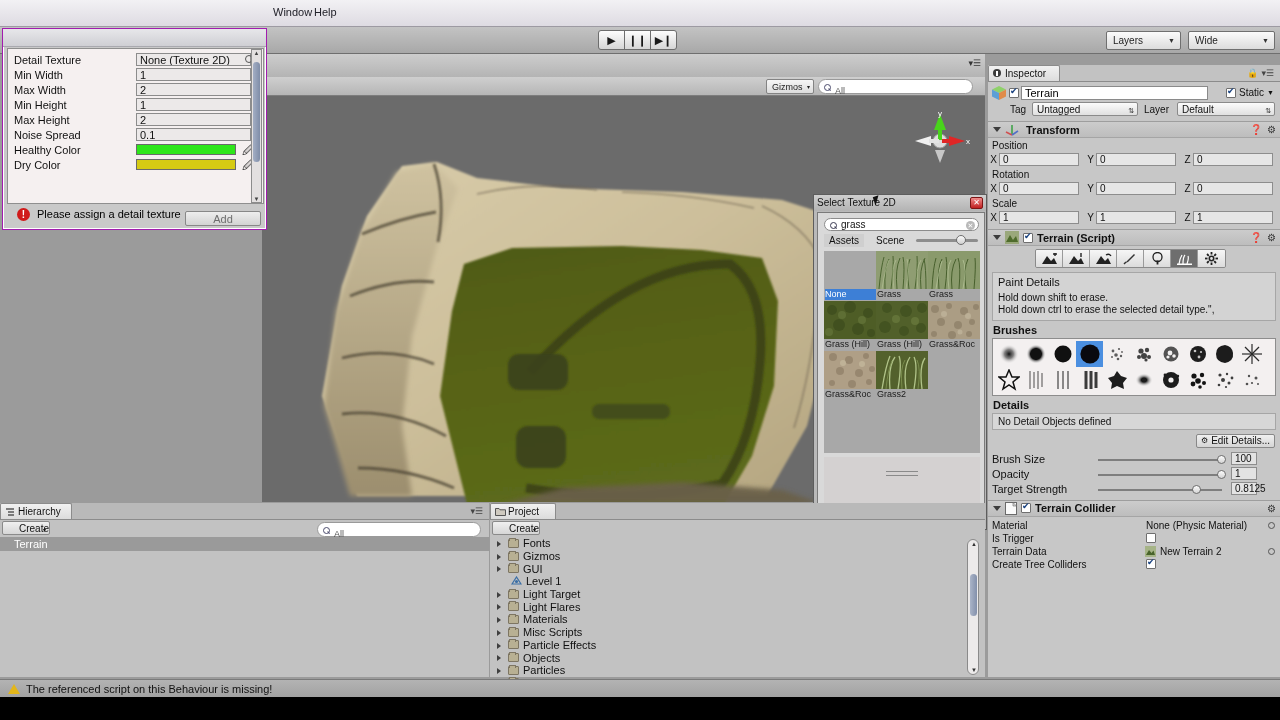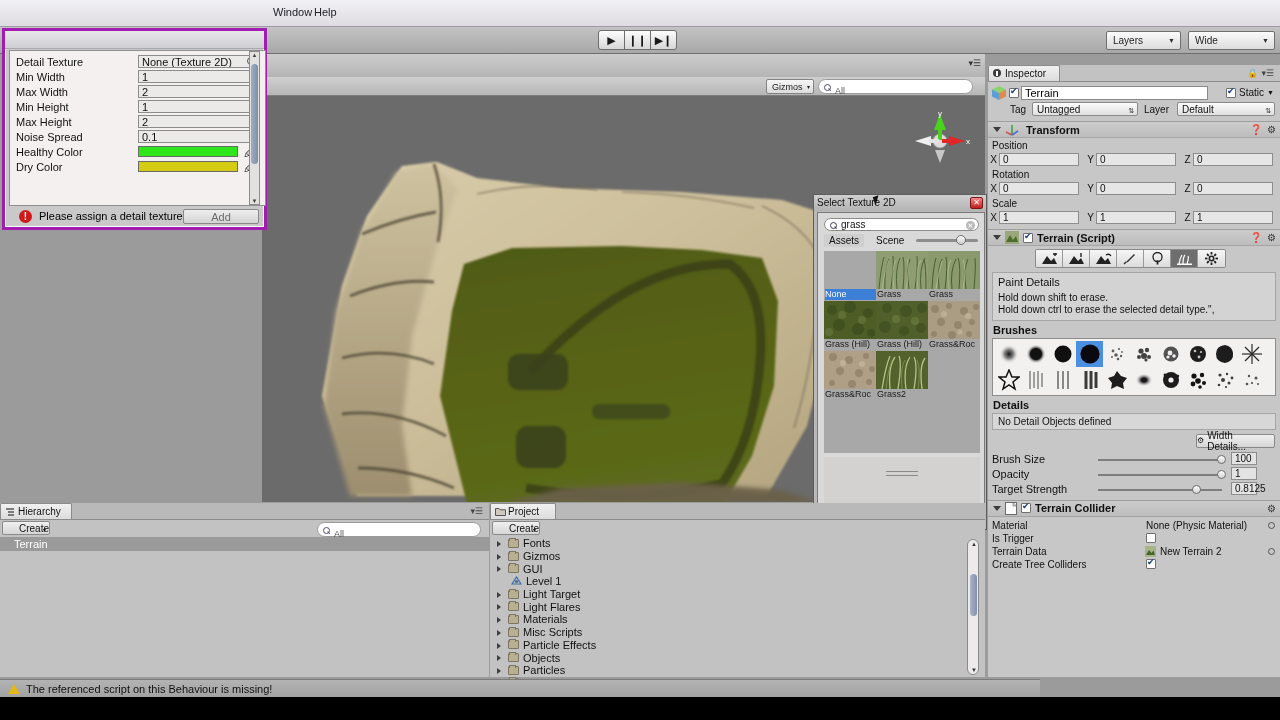--- a/index.html
+++ b/index.html
@@ -98,21 +98,21 @@
   
   .terr-wrap { position:absolute; left:0; top:0; width:100%; height:100%; }
 
   
   .gizmo { position:absolute; right:14px; top:12px; width:62px; height:62px; }
 
   
   .detailwin {
     position:absolute; left:2px; top:28px; width:265px; height:202px;
     background:#c9c9c9;
-    border:3px solid #a21caf;
+    border:1px solid #a21caf;
     box-shadow:0 0 0 1px #ffffff inset;
   }
   .detailwin .dw-title {
     position:absolute; left:0; top:0; width:100%; height:18px;
     background:linear-gradient(#e7e7ea,#cfcfd4);
     border-bottom:1px solid #a9a9af;
   }
   .dw-body {
     position:absolute; left:4px; top:19px; width:257px; height:156px;
     background:#f5f0f0; border:1px solid #8f8f8f;
@@ -434,21 +434,21 @@
     background:#eceaea; border:1px solid #8a8a8a; border-radius:6px;
   }
   .vscroll .thumb {
     position:absolute; left:2px; width:7px;
     background:linear-gradient(90deg,#aab4c8,#8390ab);
     border-radius:4px;
   }
 
   
   .statusbar {
-    position:absolute; left:0; top:679px; width:1040px; height:18px;
+    position:absolute; left:0; top:679px; width:1280px; height:18px;
     background:linear-gradient(#b3b3b3,#a2a2a2);
     border-top:1px solid #7a7a7a;
     display:flex; align-items:center;
   }
   .warn-tri {
     width:0; height:0; margin-left:8px; margin-right:6px;
     border-left:6px solid transparent; border-right:6px solid transparent;
     border-bottom:10px solid #e3b61a;
   }
   .status-text { font-size:11px; color:#111; }
@@ -1192,21 +1192,21 @@
             </svg>
           </div>
       </div>
 
       <div class="sec-title">Details</div>
       <div class="infobox">No Detail Objects defined</div>
 
       <div style="position:relative;height:19px;margin-top:2px;">
         <div class="editbtn" style="top:2px;">
           <span style="font-size:8px;">⚙</span>
-          <span>Width Details...</span>
+          <span>Edit Details...</span>
         </div>
       </div>
 
       <div class="sliderrow">
         <span class="sl-label">Brush Size</span>
         <span class="sl-track">
             <span class="sl-knob" id="kn0" style="left: 118.76px;"></span>
           </span>
         <span class="sl-val">100</span>
       </div>

